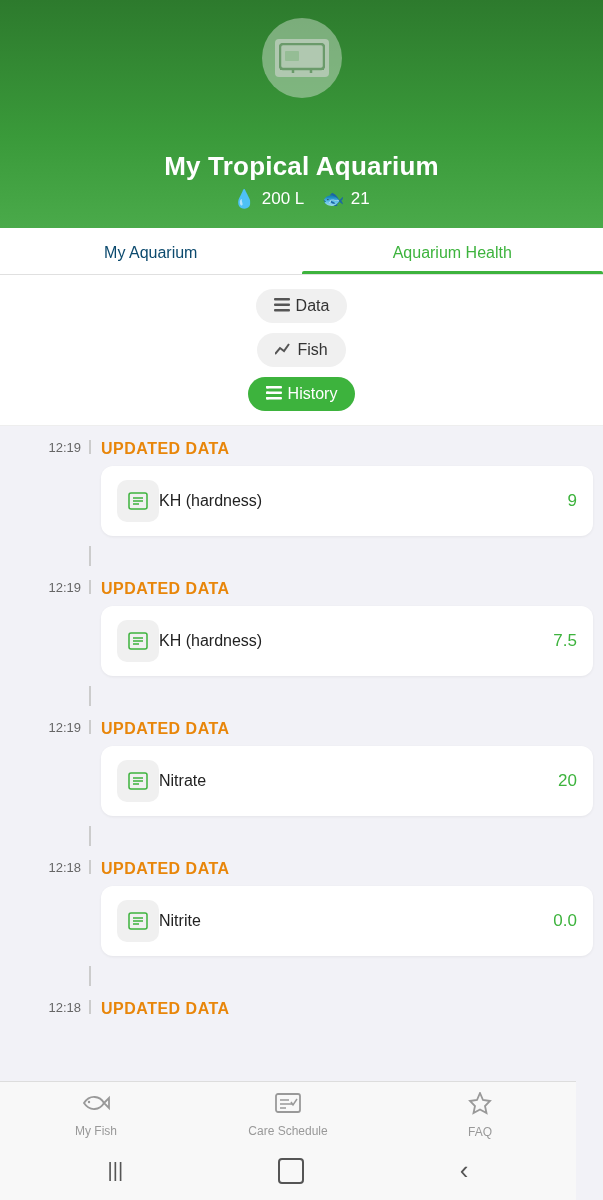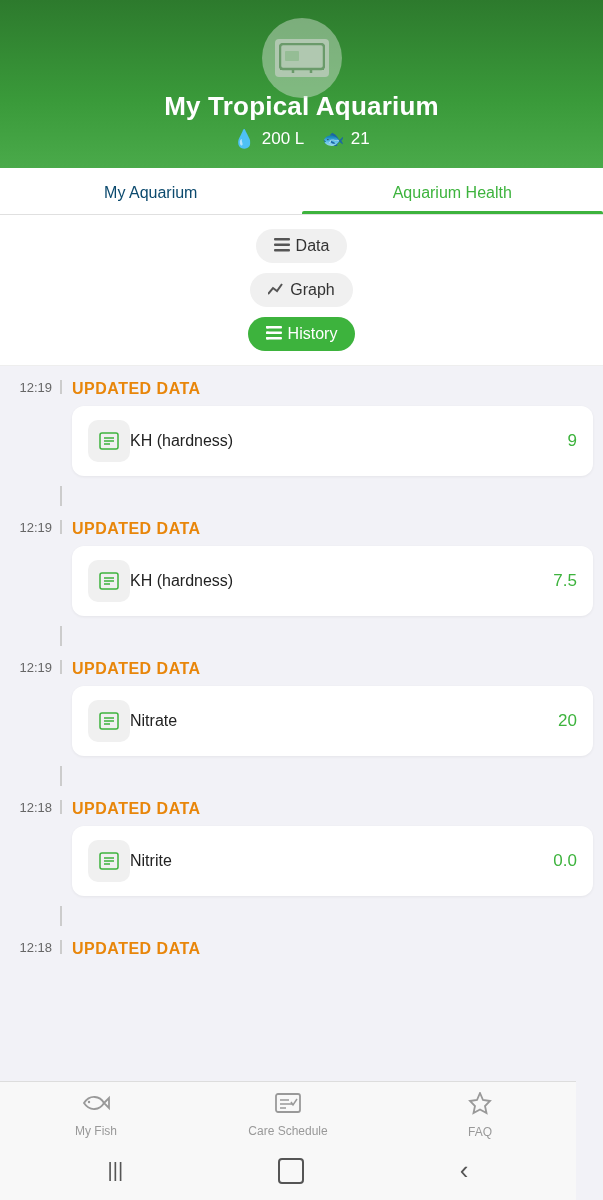--- a/index.html
+++ b/index.html
@@ -11,21 +11,21 @@
       background: #f2f2f7;
       overflow-x: hidden;
     }
 
     
     .header {
       background: linear-gradient(180deg, #2d7a2d 0%, #3a9a3a 60%, #4aaa4a 100%);
       padding: 0 0 0 0;
       text-align: center;
       position: relative;
-      height: 168px;
+      height: 228px;
       display: flex;
       flex-direction: column;
       align-items: center;
       justify-content: flex-end;
       padding-bottom: 18px;
     }
     .avatar-circle {
       width: 80px;
       height: 80px;
       border-radius: 50%;
@@ -249,20 +249,21 @@
 
     .sys-btn {
       font-size: 20px;
       color: #555;
     }
 
     .scroll-area {
       overflow-y: auto;
       max-height: 760px;
       padding-bottom: 120px;
+      margin-left: 29px;
     }
   </style>
 </head>
 <body>
 
 <div class="header">
   <div class="avatar-circle">
     <div class="avatar-inner">
       <svg class="aquarium-svg" viewBox="0 0 46 30" fill="none" xmlns="http://www.w3.org/2000/svg">
         <rect x="1" y="1" width="44" height="25" rx="3" stroke="#6a9a6a" stroke-width="2.5" fill="none"></rect>
@@ -305,21 +306,21 @@
       </svg>
     </span>
     <span>Data</span>
   </button>
   <button class="pill">
     <span class="pill-icon">
       <svg width="16" height="14" viewBox="0 0 16 14" fill="none">
         <polyline points="0,12 5,6 9,9 14,2" stroke="#555" stroke-width="2" fill="none"></polyline>
       </svg>
     </span>
-    <span>Graph</span>
+    <span>Fish</span>
   </button>
   <button class="pill active">
     <span class="pill-icon">
       <svg width="16" height="14" viewBox="0 0 16 14" fill="none">
         <rect x="0" y="0" width="16" height="2.5" rx="1" fill="white"></rect>
         <rect x="0" y="5.5" width="16" height="2.5" rx="1" fill="white"></rect>
         <rect x="0" y="11" width="16" height="2.5" rx="1" fill="white"></rect>
         <rect x="0" y="0" width="3" height="2.5" rx="1" fill="white"></rect>
         <rect x="0" y="5.5" width="3" height="2.5" rx="1" fill="white"></rect>
         <rect x="0" y="11" width="3" height="2.5" rx="1" fill="white"></rect>

